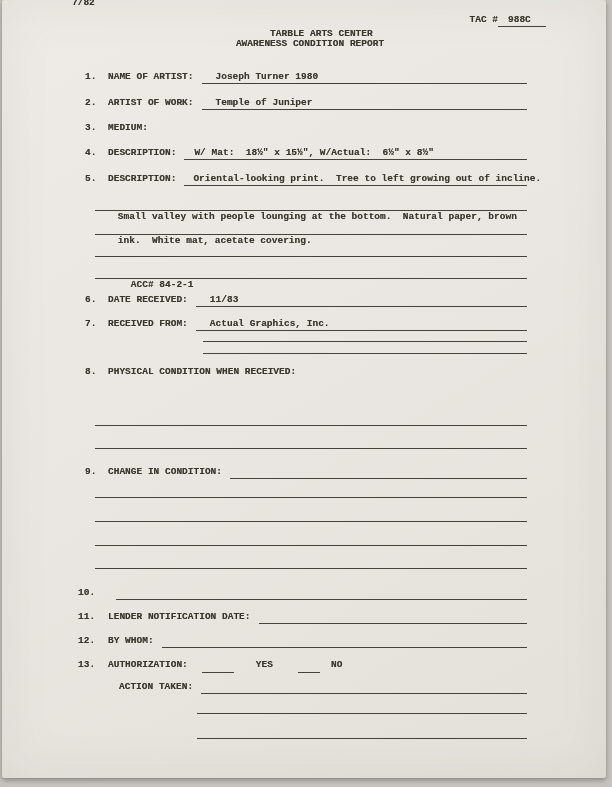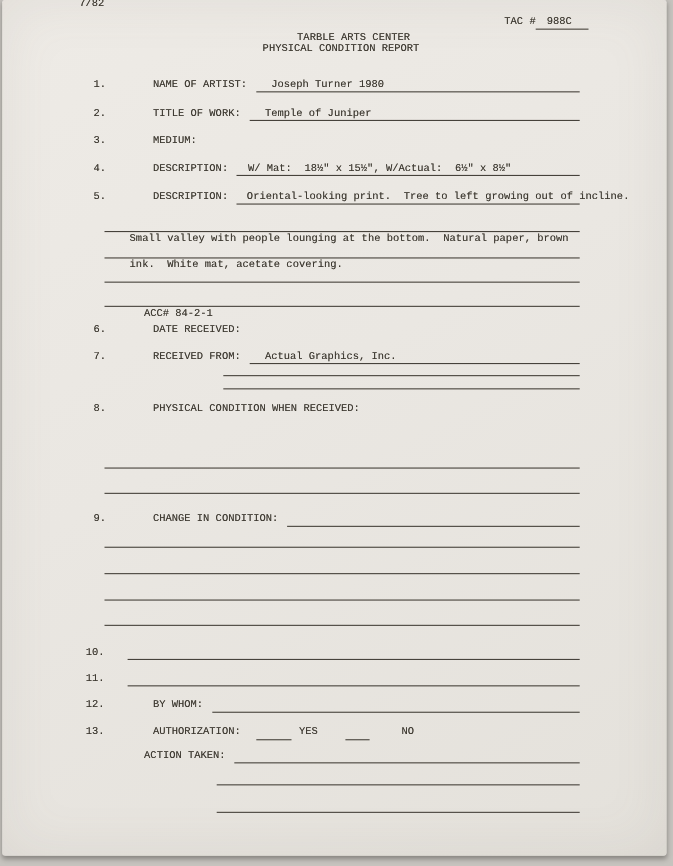--- a/index.html
+++ b/index.html
@@ -6,69 +6,69 @@
   body{
     width:612px;height:787px;overflow:hidden;position:relative;
     background:#c6c3be;
     font-family:"Liberation Mono","DejaVu Sans Mono",monospace;
   }
   .paper{
     position:absolute;left:2px;top:0;width:604px;height:778px;
     background:linear-gradient(150deg,#eeebe6 0%,#eae7e2 45%,#e4e1db 100%);
     box-shadow:0 2px 5px rgba(40,38,34,.4), inset 0 0 50px rgba(120,112,100,.10);
     border-radius:2px 2px 3px 3px;
-    font-size:9.5px;font-weight:400;color:#3b372f;
+    font-size:9.5px;font-weight:700;color:#3b372f;
     text-shadow:0 0 .4px rgba(58,52,44,.55);
   }
   .stamp{position:absolute;top:-4px;left:70px;height:14px;line-height:14px;}
   .hline{position:absolute;left:12px;right:0;text-align:center;height:14px;line-height:14px;white-space:pre;}
-  .tacbox{position:absolute;right:71px;top:0;text-align:left;white-space:pre;}
+  .tacbox{position:absolute;right:60px;top:0;text-align:left;white-space:pre;}
   .tacnum{display:inline-block;width:38px;padding-left:10px;border-bottom:1.4px solid #46423b;height:13px;}
   .row{position:absolute;left:76px;right:79px;display:flex;height:14px;line-height:14px;white-space:pre;align-items:stretch;}
   .num{flex:0 0 30px;width:30px;box-sizing:border-box;}
   .num.s{padding-left:7px;}
-  .lbl{flex:0 0 auto;margin-left:31px;}
+  .lbl{flex:0 0 auto;}
   .val{flex:1 1 auto;min-width:0;margin-left:8px;padding-left:14px;border-bottom:1.4px solid #46423b;white-space:pre;}
   .cline{position:absolute;left:93px;right:79px;height:14px;line-height:14px;border-bottom:1.4px solid #46423b;white-space:pre;}
   .cline>span{padding-left:13px;}
   .uline{position:absolute;height:0;border-top:1.4px solid #46423b;}
   .u-full{left:93px;right:79px;}
   .u-mid{left:201px;right:79px;}
   .u-act{left:195px;right:79px;}
-  .arow{position:absolute;left:98px;right:79px;display:flex;height:14px;line-height:14px;white-space:pre;text-align:right;}
+  .arow{position:absolute;left:117px;right:79px;display:flex;height:14px;line-height:14px;white-space:pre;text-align:right;}
   .bseg{flex:0 0 auto;border-bottom:1.4px solid #46423b;height:14px;}
   .bseg.yes{width:32px;margin-left:14px;}
   .bseg.no{width:22px;margin-left:25px;}
   .yn{flex:0 0 auto;}
-  .yn.y{margin-left:7px;text-align:right;}
-  .yn.n{margin-left:29px;}
+  .yn.y{margin-left:22px;text-align:right;}
+  .yn.n{margin-left:11px;}
 </style>
 </head>
 <body>
 
 <div class="paper">
 
   <div class="stamp">7/82</div>
 
   <div class="hline" style="top:13px">
     <span>TARBLE ARTS CENTER</span>
     <span class="tacbox"><span>TAC #</span><span class="tacnum">988C</span></span>
   </div>
 
-  <div class="hline" style="top:37px">PHYSICAL CONDITION REPORT</div>
+  <div class="hline" style="top:37px">AWARENESS CONDITION REPORT</div>
 
   <div class="row" style="top:70px">
     <span class="num s">1.</span>
     <span class="lbl">NAME OF ARTIST:</span>
     <span class="val">Joseph Turner 1980</span>
   </div>
 
   <div class="row" style="top:96px">
     <span class="num s">2.</span>
-    <span class="lbl">TITLE OF WORK:</span>
+    <span class="lbl">ARTIST OF WORK:</span>
     <span class="val">Temple of Juniper</span>
   </div>
 
   <div class="row" style="top:121px">
     <span class="num s">3.</span>
     <span class="lbl">MEDIUM:</span>
   </div>
 
   <div class="row" style="top:146px">
     <span class="num s">4.</span>
@@ -89,20 +89,21 @@
   </div>
   <div class="uline u-full" style="top:256px"></div>
 
   <div class="cline" style="top:264px">
     <span>ACC# 84-2-1</span>
   </div>
 
   <div class="row" style="top:293px">
     <span class="num s">6.</span>
     <span class="lbl">DATE RECEIVED:</span>
+    <span class="val">11/83</span>
   </div>
 
   <div class="row" style="top:317px">
     <span class="num s">7.</span>
     <span class="lbl">RECEIVED FROM:</span>
     <span class="val">Actual Graphics, Inc.</span>
   </div>
   <div class="uline u-mid" style="top:341px"></div>
   <div class="uline u-mid" style="top:353px"></div>
 
@@ -123,20 +124,21 @@
   <div class="uline u-full" style="top:545px"></div>
   <div class="uline u-full" style="top:568px"></div>
 
   <div class="row" style="top:586px">
     <span class="num">10.</span>
     <span class="val"></span>
   </div>
 
   <div class="row" style="top:610px">
     <span class="num">11.</span>
+    <span class="lbl">LENDER NOTIFICATION DATE:</span>
     <span class="val"></span>
   </div>
 
   <div class="row" style="top:634px">
     <span class="num">12.</span>
     <span class="lbl">BY WHOM:</span>
     <span class="val"></span>
   </div>
 
   <div class="row" style="top:658px">

